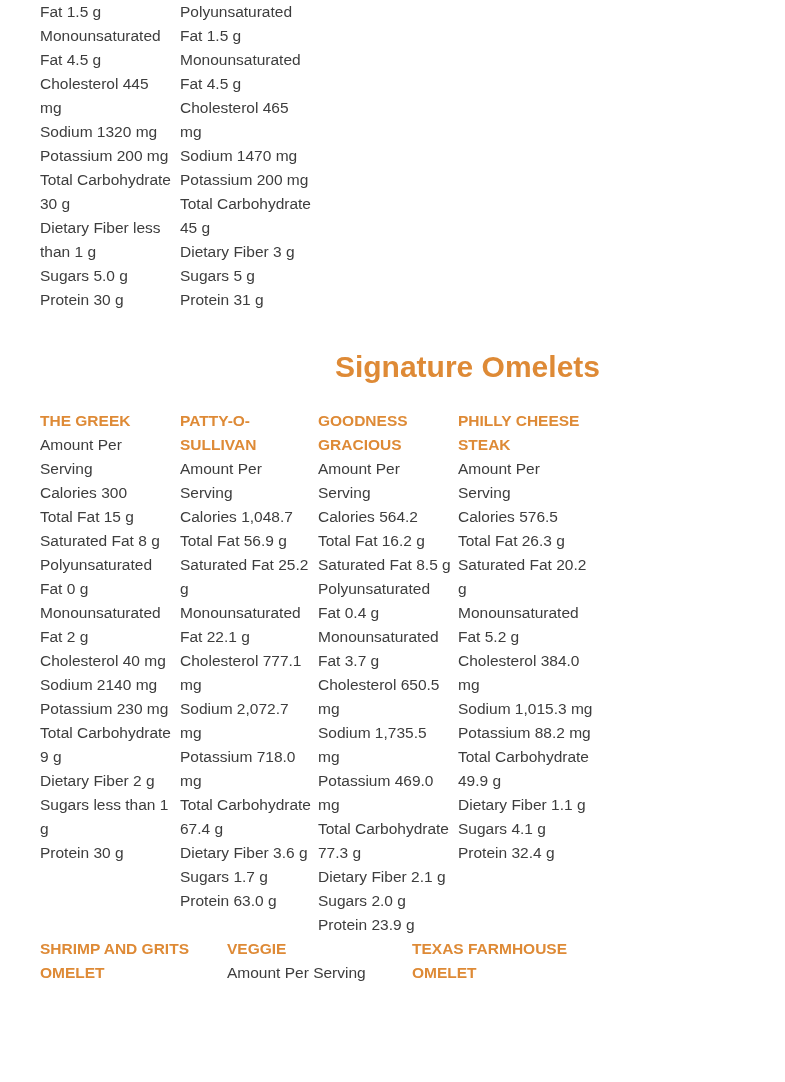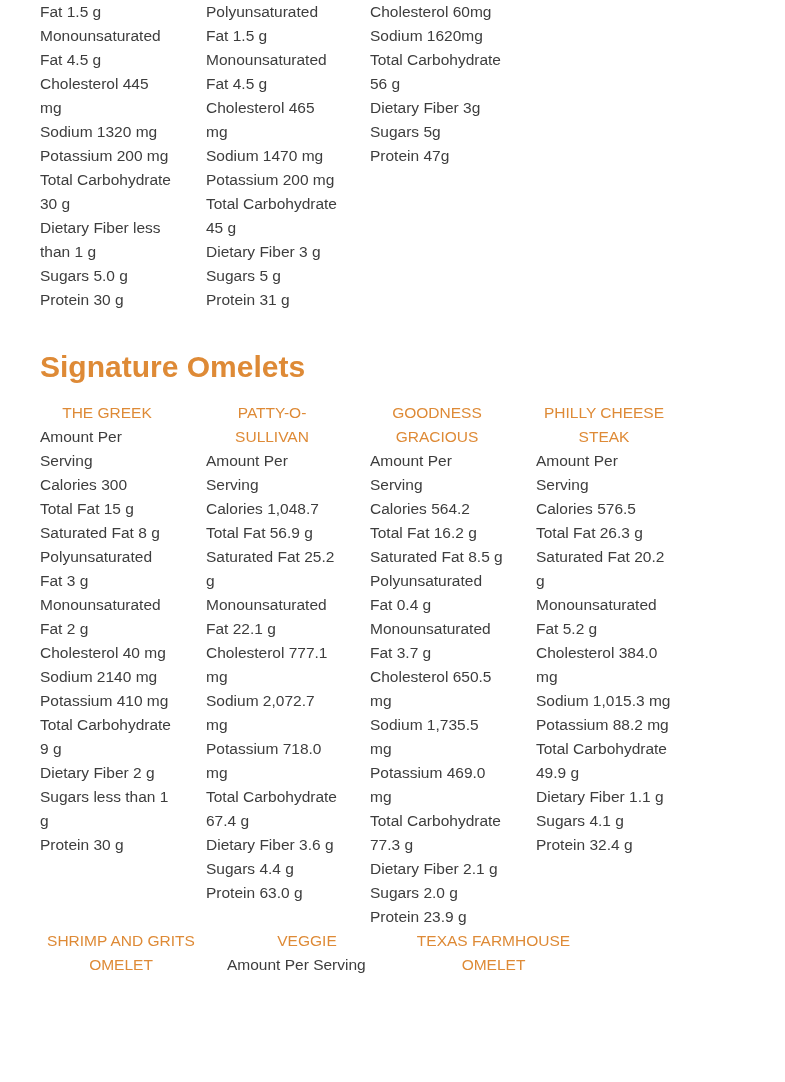--- a/index.html
+++ b/index.html
@@ -18,46 +18,44 @@
     line-height:24px;
   }
   .content{
     padding-left:40px;
     width:600px;
   }
   .grid4{
     display:grid;
     grid-template-columns:140px 138px 140px 142px;
     align-items:start;
-    gap:26px;
   }
   .grid3{
     display:grid;
     grid-template-columns:187px 185px 188px;
     align-items:start;
   }
   .col{
     padding-right:6px;
   }
   .grid3 .col{
     padding-right:25px;
   }
   .line{
     overflow-wrap:break-word;
   }
   .item-name{
     color:var(--accent);
-    font-weight:normal;
+    font-weight:bold;
     overflow-wrap:break-word;
-    text-align:center;
   }
   .section-title{
-    margin:34px 0 14px 0;
+    margin:34px 0 22px 0;
     width:560px;
-    text-align:left;
+    text-align:right;
     font-size:30px;
     line-height:41px;
     font-weight:bold;
     color:var(--accent);
   }
 </style>
 </head>
 <body>
 
 <div class="content">
@@ -78,63 +76,55 @@
         <div class="line">Polyunsaturated Fat 1.5 g</div>
         <div class="line">Monounsaturated Fat 4.5 g</div>
         <div class="line">Cholesterol 465 mg</div>
         <div class="line">Sodium 1470 mg</div>
         <div class="line">Potassium 200 mg</div>
         <div class="line">Total Carbohydrate 45 g</div>
         <div class="line">Dietary Fiber 3 g</div>
         <div class="line">Sugars 5 g</div>
         <div class="line">Protein 31 g</div>
       </div>
-      <div class="col">
-        <div class="line">Cholesterol 60mg</div>
-        <div class="line">Sodium 1620mg</div>
-        <div class="line">Total Carbohydrate 56 g</div>
-        <div class="line">Dietary Fiber 3g</div>
-        <div class="line">Sugars 5g</div>
-        <div class="line">Protein 47g</div>
-      </div>
       <div class="col"></div>
     </div>
 
   <h2 class="section-title">Signature Omelets</h2>
 
   <div class="grid4">
       <div class="col">
         <div class="item-name">THE GREEK</div>
         <div class="line">Amount Per Serving</div>
         <div class="line">Calories 300</div>
         <div class="line">Total Fat 15 g</div>
         <div class="line">Saturated Fat 8 g</div>
-        <div class="line">Polyunsaturated Fat 3 g</div>
+        <div class="line">Polyunsaturated Fat 0 g</div>
         <div class="line">Monounsaturated Fat 2 g</div>
         <div class="line">Cholesterol 40 mg</div>
         <div class="line">Sodium 2140 mg</div>
-        <div class="line">Potassium 410 mg</div>
+        <div class="line">Potassium 230 mg</div>
         <div class="line">Total Carbohydrate 9 g</div>
         <div class="line">Dietary Fiber 2 g</div>
         <div class="line">Sugars less than 1 g</div>
         <div class="line">Protein 30 g</div>
       </div>
       <div class="col">
         <div class="item-name">PATTY-O-SULLIVAN</div>
         <div class="line">Amount Per Serving</div>
         <div class="line">Calories 1,048.7</div>
         <div class="line">Total Fat 56.9 g</div>
         <div class="line">Saturated Fat 25.2 g</div>
         <div class="line">Monounsaturated Fat 22.1 g</div>
         <div class="line">Cholesterol 777.1 mg</div>
         <div class="line">Sodium 2,072.7 mg</div>
         <div class="line">Potassium 718.0 mg</div>
         <div class="line">Total Carbohydrate 67.4 g</div>
         <div class="line">Dietary Fiber 3.6 g</div>
-        <div class="line">Sugars 4.4 g</div>
+        <div class="line">Sugars 1.7 g</div>
         <div class="line">Protein 63.0 g</div>
       </div>
       <div class="col">
         <div class="item-name">GOODNESS GRACIOUS</div>
         <div class="line">Amount Per Serving</div>
         <div class="line">Calories 564.2</div>
         <div class="line">Total Fat 16.2 g</div>
         <div class="line">Saturated Fat 8.5 g</div>
         <div class="line">Polyunsaturated Fat 0.4 g</div>
         <div class="line">Monounsaturated Fat 3.7 g</div>

